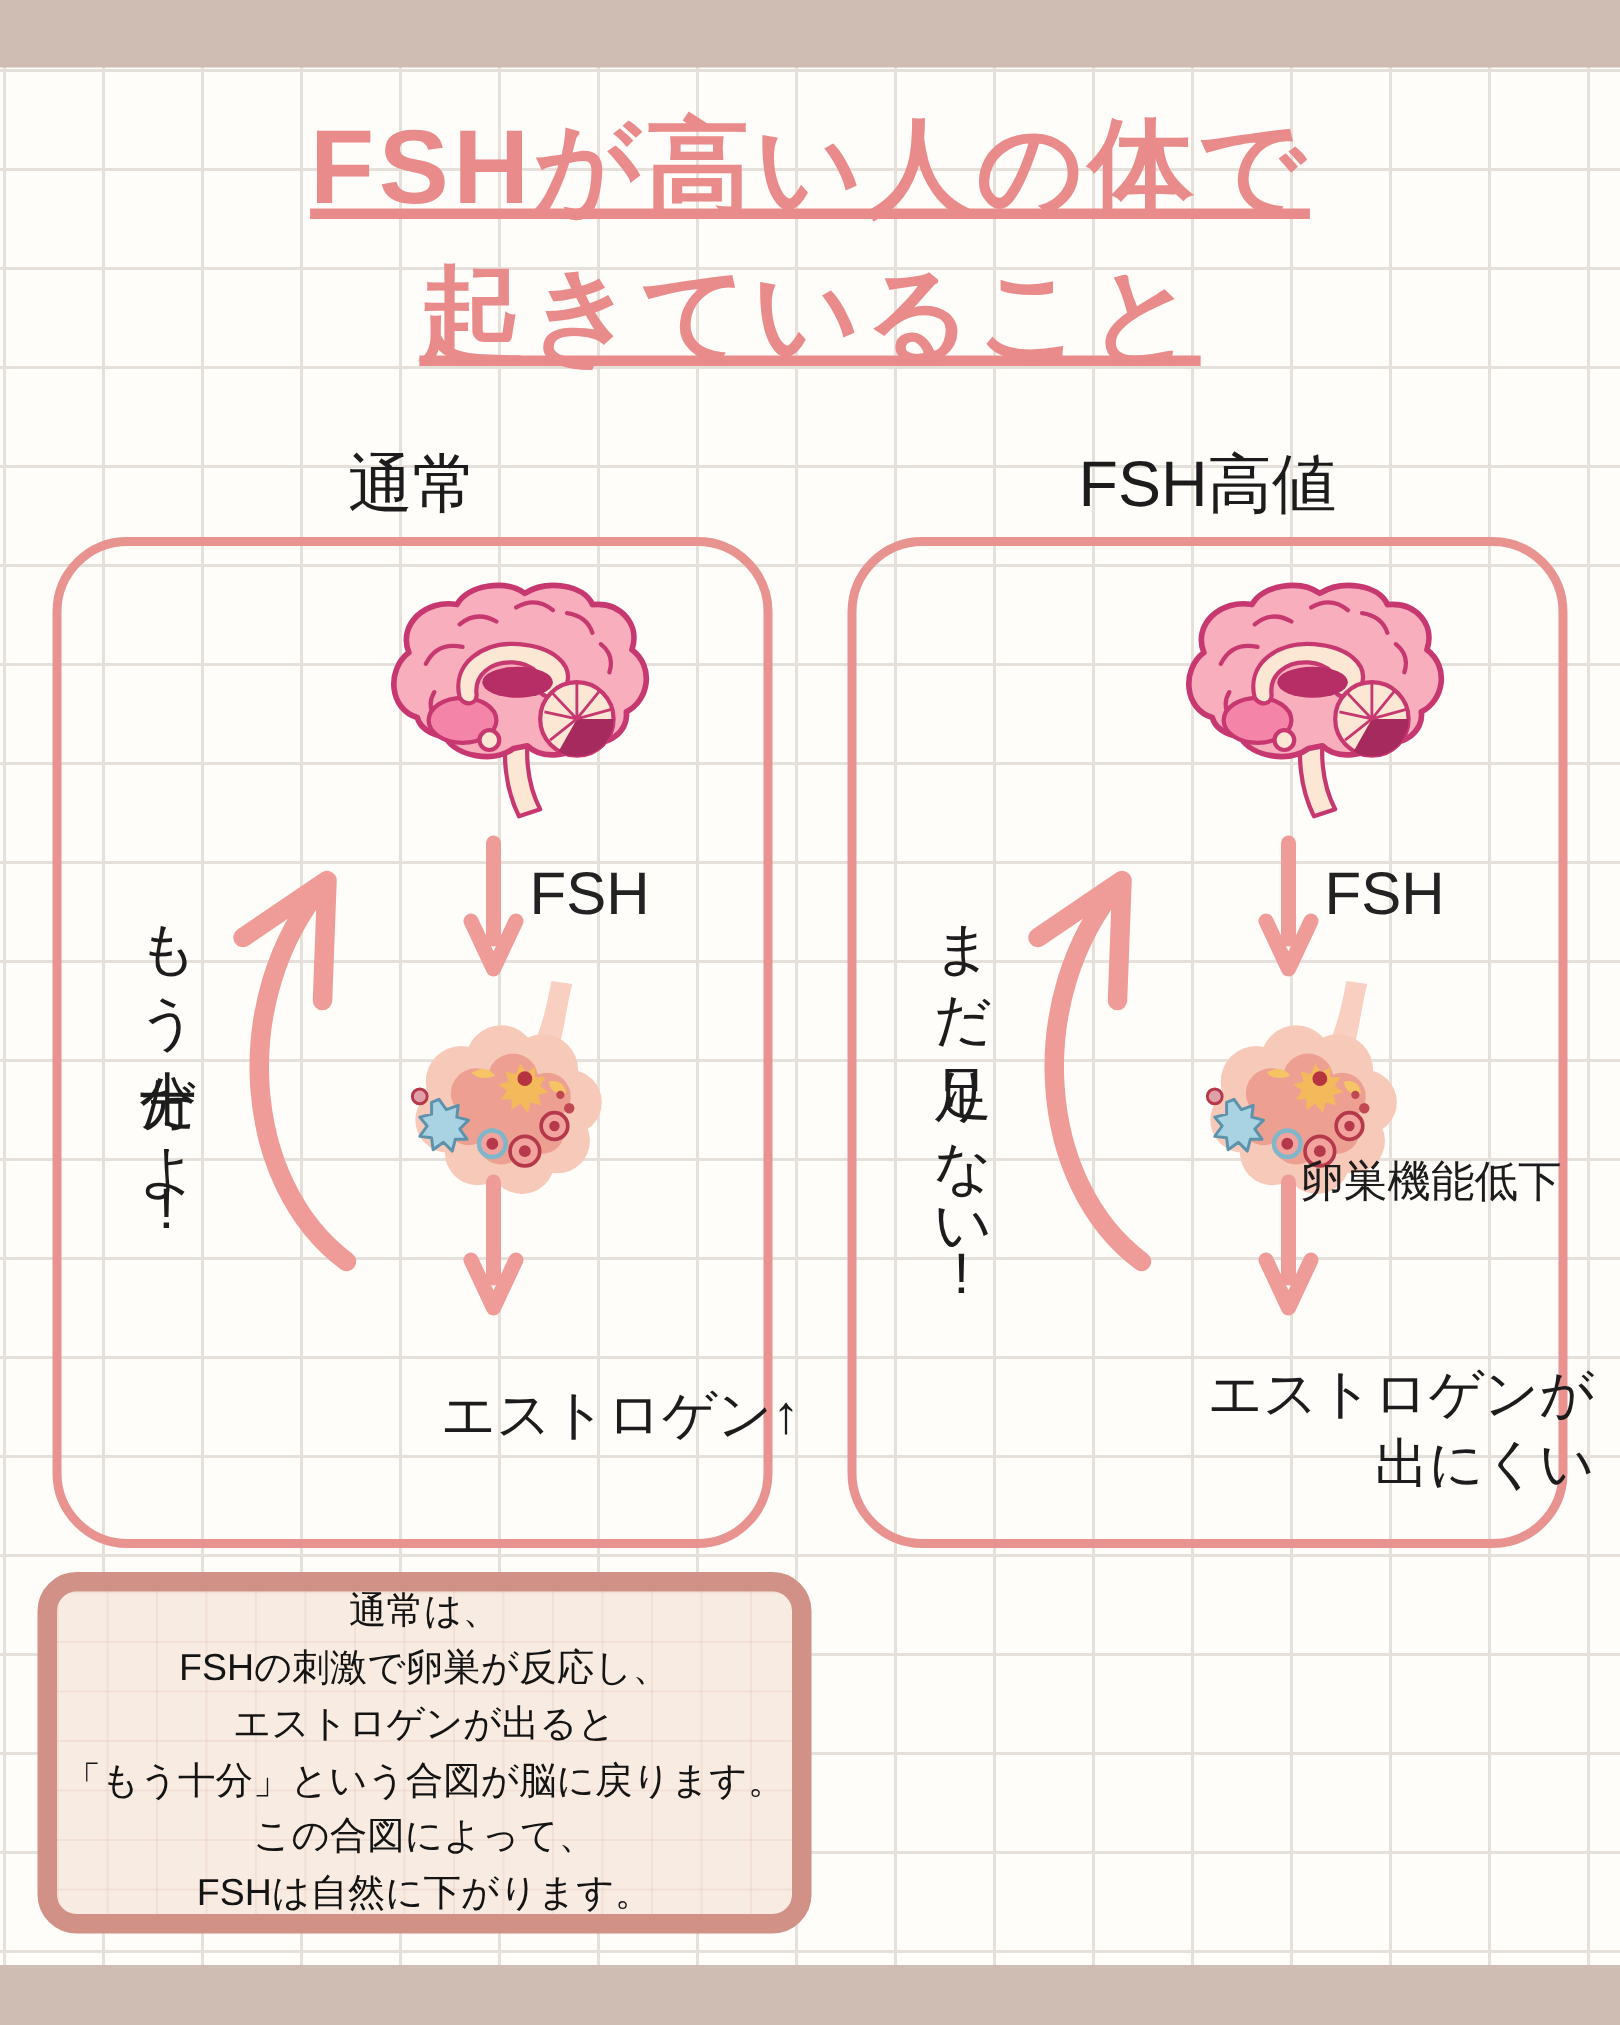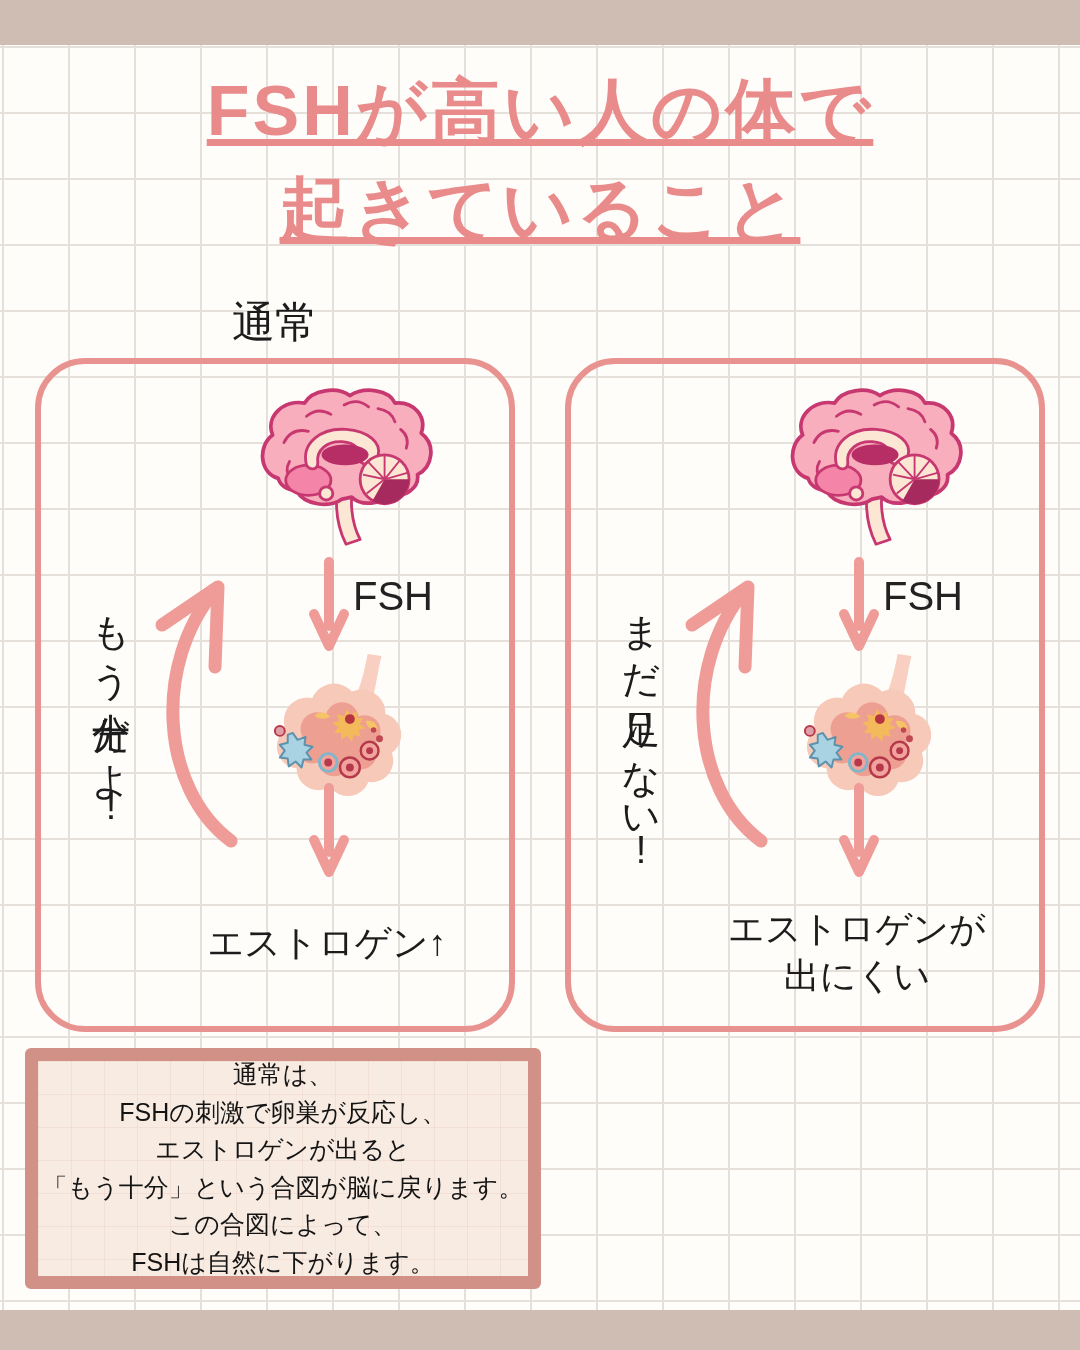--- a/index.html
+++ b/index.html
@@ -38,35 +38,35 @@
   #panel-normal{left:35px;}
   #panel-high{left:565px;}
 
   .brain{position:absolute;left:205px;top:24px;width:200px;height:160px;}
   .flow-arrow-1{position:absolute;left:266px;top:192px;}
   .flow-arrow-2{position:absolute;left:266px;top:418px;}
   .fsh-label{position:absolute;left:312px;top:210px;font-size:40px;color:#222;}
   .ovary{position:absolute;left:222px;top:288px;width:158px;height:148px;}
   .ovary-note{position:absolute;left:296px;top:404px;font-size:29px;white-space:nowrap;}
   .result-label{
-    position:absolute;left:96px;width:380px;text-align:center;
+    position:absolute;left:112px;width:380px;text-align:right;
     font-size:36px;line-height:1.3;white-space:pre-line;
   }
   #panel-normal .result-label{top:556px;}
   #panel-high .result-label{top:542px;}
   .curve-arrow{position:absolute;left:85px;top:205px;}
   .feedback-label{
     position:absolute;left:44px;top:224px;
     writing-mode:vertical-rl;text-orientation:upright;
     font-size:38px;letter-spacing:4px;color:#1c1c1c;
   }
 
   .caption-box{
     position:absolute;top:1048px;width:516px;height:241px;box-sizing:border-box;
-    border:13px solid var(--box-border,#d29186);border-radius:6px;
+    border:13px solid var(--box-border,#d29186);border-radius:26px;
     background-color:var(--box-fill,#f7ebe2);
     background-image:
       linear-gradient(to right, rgba(209,140,125,0.12) 1px, transparent 1px),
       linear-gradient(to bottom, rgba(209,140,125,0.12) 1px, transparent 1px);
     background-size:33px 33px;
     display:flex;align-items:center;justify-content:center;
   }
   #caption-normal{left:25px;}
   #caption-high{left:549px;}
   .caption-text{
@@ -144,20 +144,21 @@
 </svg>
 
 <div id="canvas">
 
   <div id="top-bar" class="bar"></div>
 
   <div class="title">FSHが高い人の体で
 起きていること</div>
 
   <div id="header-normal" class="col-header">通常</div>
+  <div id="header-high" class="col-header">FSH高値</div>
 
   <div id="panel-normal" class="panel">
     <svg class="brain" viewBox="0 0 200 170">
       <use href="#brain-shape"></use>
     </svg>
     <svg class="flow-arrow-1 stroke-pink" width="44" height="100" viewBox="0 0 44 100">
       <use href="#down-arrow-shape" class="stroke-pink"></use>
     </svg>
     <div class="fsh-label">FSH</div>
     <svg class="ovary" viewBox="0 0 160 150">
@@ -177,20 +178,21 @@
     <svg class="brain" viewBox="0 0 200 170">
       <use href="#brain-shape"></use>
     </svg>
     <svg class="flow-arrow-1" width="44" height="100" viewBox="0 0 44 100">
       <use href="#down-arrow-shape" class="stroke-pink"></use>
     </svg>
     <div class="fsh-label">FSH</div>
     <svg class="ovary" viewBox="0 0 160 150">
       <use href="#ovary-shape"></use>
     </svg>
+    <div class="ovary-note">卵巣機能低下</div>
     <svg class="flow-arrow-2" width="44" height="100" viewBox="0 0 44 100">
       <use href="#down-arrow-shape" class="stroke-pink"></use>
     </svg>
     <div class="result-label">エストロゲンが
 出にくい</div>
     <svg class="curve-arrow" width="135" height="290" viewBox="0 0 135 290">
       <use href="#curve-arrow-shape" class="stroke-pink"></use>
     </svg>
     <div class="feedback-label">まだ足りない!</div>
   </div>

